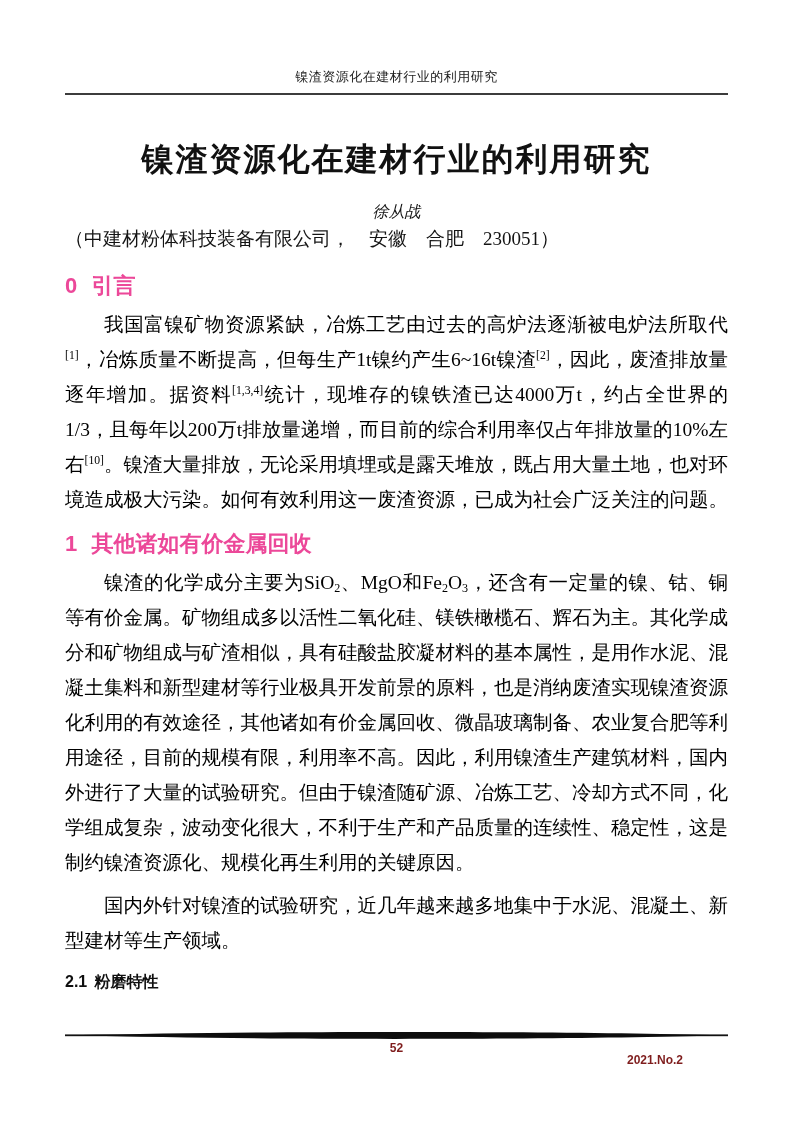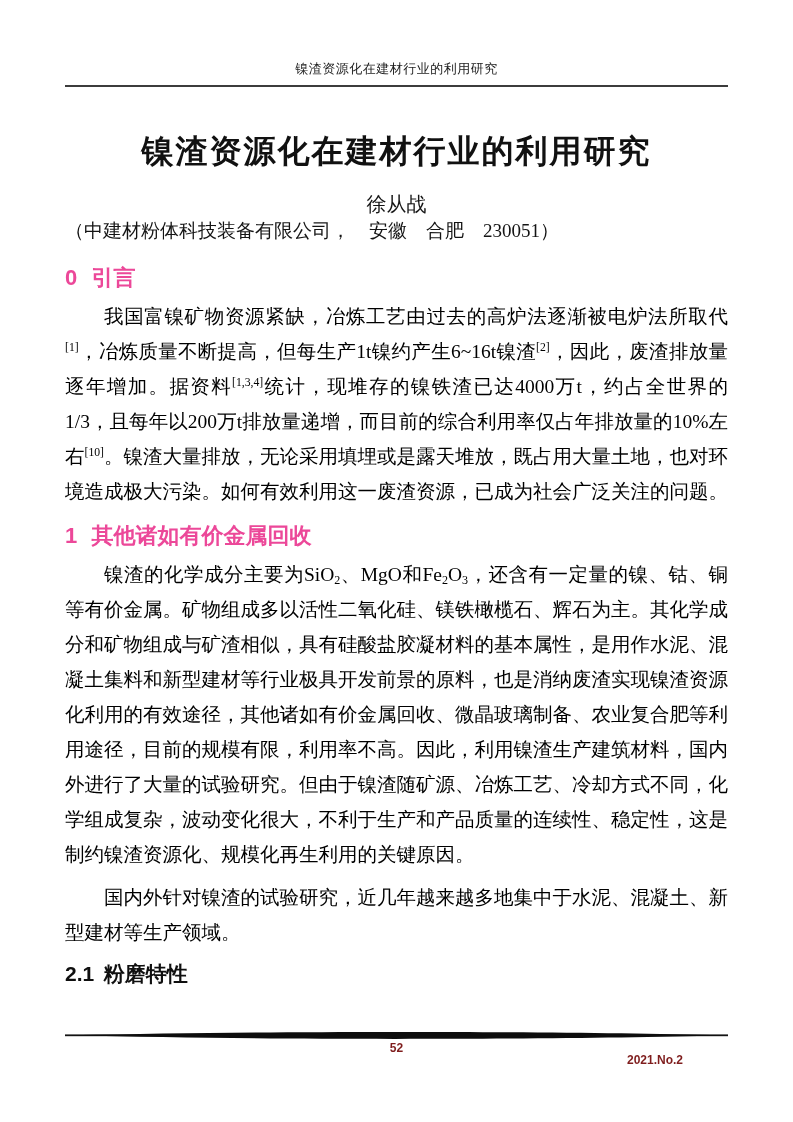--- a/index.html
+++ b/index.html
@@ -4,21 +4,21 @@
 <style>
   html,body{margin:0;padding:0;background:#ffffff;}
   .page{
     position:relative;
     width:793px;height:1122px;
     background:#ffffff;
     overflow:hidden;
     font-family:"Liberation Serif","DejaVu Serif",serif;
     color:#141414;
   }
-  .content{margin:0 65px;}
+  .content{margin:8px 65px;}
 
   
   .page-header{
     padding-top:59px;
     padding-bottom:7px;
     border-bottom:2px solid #3c3c3c;
     text-align:center;
   }
   .running-title{
     font-size:13px;
@@ -33,21 +33,22 @@
     font-weight:600;
     font-size:32px;
     line-height:40px;
     letter-spacing:2px;
     text-align:center;
     color:#111;
   }
   .author-line{
     margin-top:23px;
     text-align:center;
-    font-size:20px;
+    font-style:italic;
+    font-size:16px;
     line-height:20px;
   }
   .affiliation-line{
     margin-top:5px;
     font-size:19px;
     line-height:24px;
   }
 
   
   h2.sec{
@@ -56,21 +57,21 @@
     font-weight:700;
     font-size:22px;
     line-height:26px;
     color:#ec4899;
   }
   h2.sec .sec-num{margin-right:.65em;}
   h3.subsec{
     margin:12px 0 0 0;
     font-family:"Liberation Sans","DejaVu Sans",sans-serif;
     font-weight:700;
-    font-size:21px;
+    font-size:16px;
     line-height:24px;
     color:#0f0f0f;
   }
   h3.subsec .sec-num{margin-right:.45em;}
   h2#sec0{margin-top:22px;}
 
   p.body-par{
     margin:8px 0 0 0;
     font-size:19.5px;
     line-height:35px;

